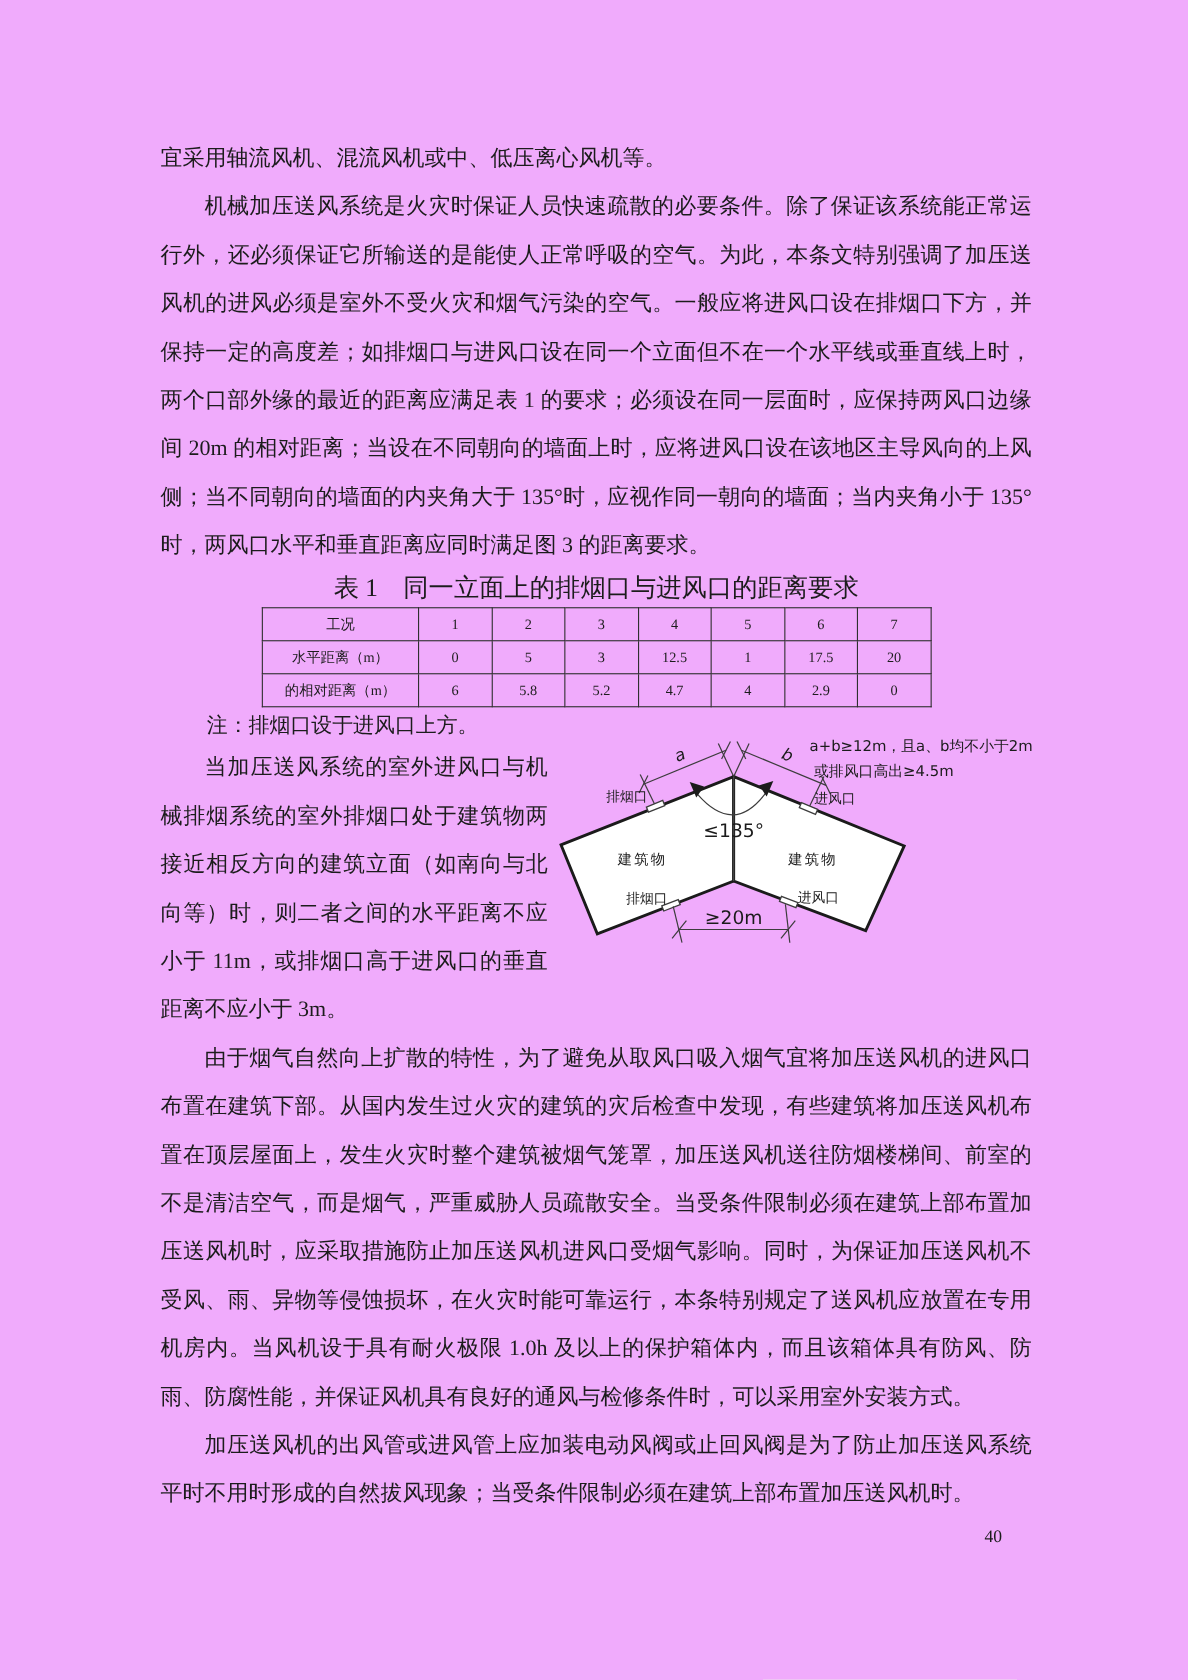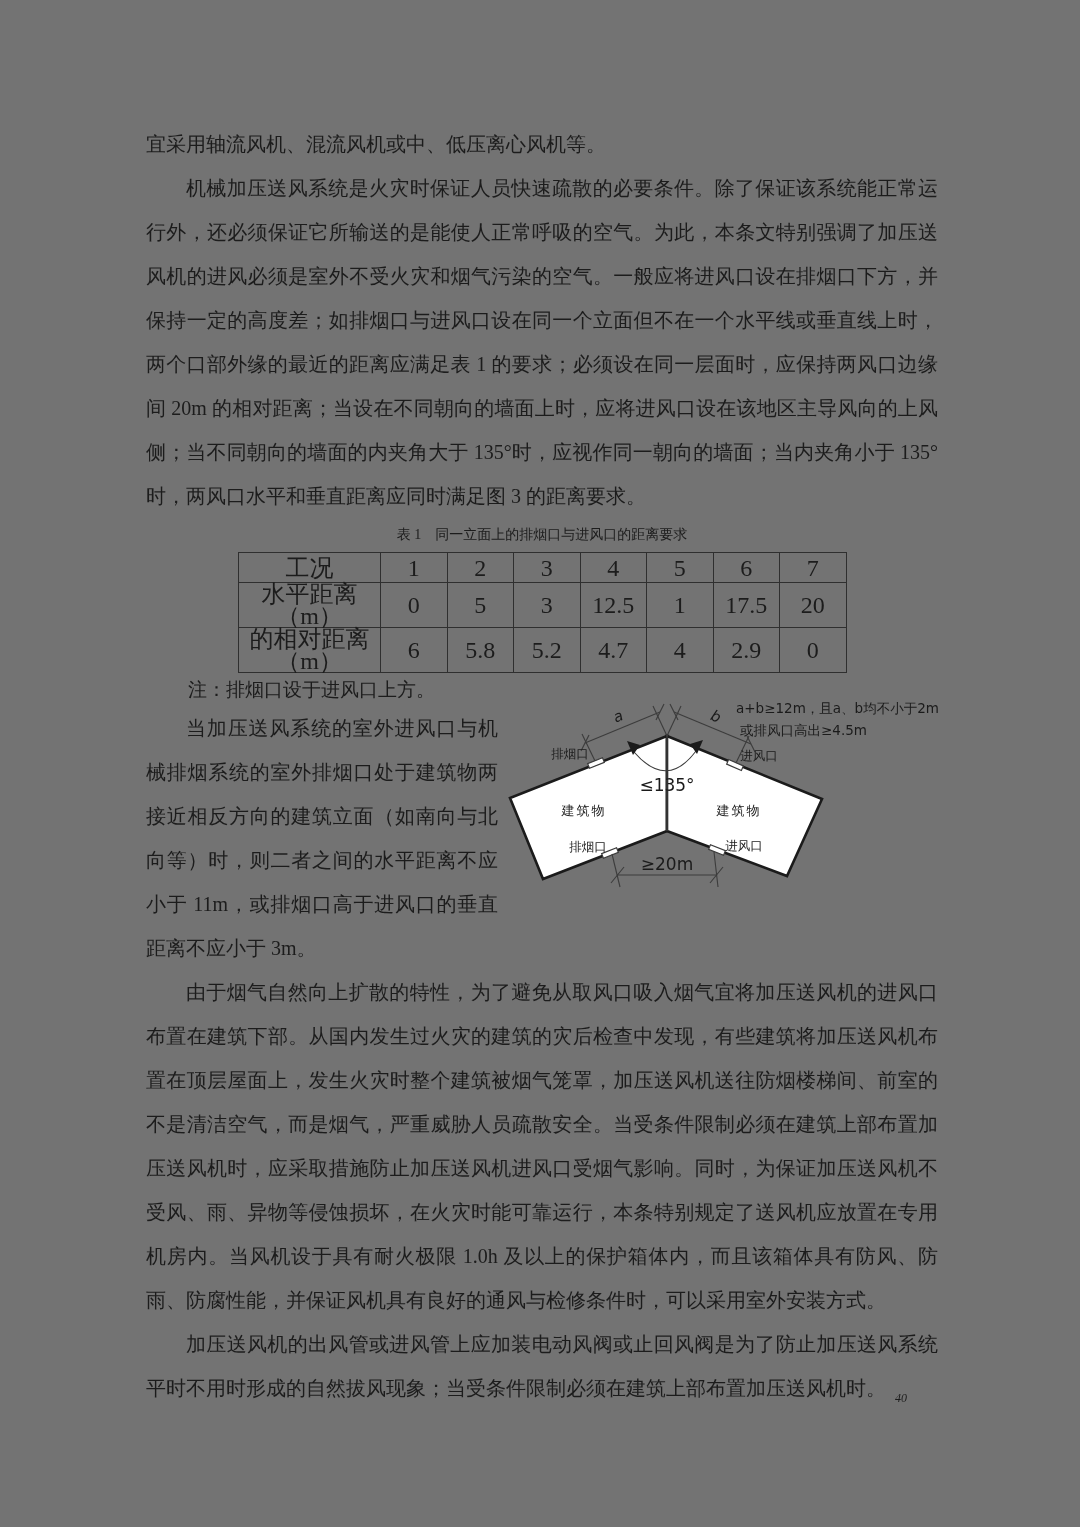--- a/index.html
+++ b/index.html
@@ -1,43 +1,43 @@
 <!DOCTYPE html>
 <html><head>
 <meta charset="utf-8">
 <style>
   html,body{margin:0;padding:0;background:#e9e9e9;}
   .page{
     position:relative;
     width:1080px;height:1527px;
-    background:#737373;
+    background:#f0abfc;
     margin:0 auto;
     font-family:"Liberation Serif","DejaVu Serif",serif;
     color:#1c1c1c;
     overflow:hidden;
   }
   .content{
     position:absolute;
     left:146px;top:122px;width:792px;
     font-size:20px;line-height:44px;
     text-align:justify;
   }
   p{margin:0;padding:0;}
   .ind{text-indent:2em;}
 
   
   .t1-caption{
     width:608px;margin:0 0 0 92px;
-    font-size:14px;line-height:34px;
+    font-size:23px;line-height:34px;
     text-align:center;text-indent:0;
   }
   .t1-wrap{margin-left:92px;}
   table.t1{
     border-collapse:collapse;table-layout:fixed;width:608px;
-    font-size:24px;line-height:22px;
+    font-size:13px;line-height:22px;
   }
   table.t1 td{
     border:1.6px solid #2f2f2f;
     height:29px;text-align:center;vertical-align:middle;
     padding:0;
   }
   col.c0{width:142px;}
   col.cn{width:66.5px;}
   .t1-note{
     margin-left:42px;
@@ -60,21 +60,21 @@
     font-family:"DejaVu Sans","Liberation Sans",sans-serif;
     fill:#1b1b1b;
   }
   .bld{stroke:#1b1b1b;stroke-width:2.6;fill:#ffffff;stroke-linejoin:miter;}
   .thin{stroke:#4a4a4a;stroke-width:1;fill:none;}
   .dim{stroke:#3c3c3c;stroke-width:1.1;fill:none;}
   .vent{fill:#ffffff;stroke:#3c3c3c;stroke-width:1.2;}
 
   .pagenum{
     position:absolute;left:895px;top:1386px;
-    font-size:12px;line-height:24px;font-style:italic;
+    font-size:16px;line-height:24px;
   }
 </style>
 </head>
 <body>
 
 <div class="page">
   <div class="content">
 
     <p>宜采用轴流风机、混流风机或中、低压离心风机等。</p>
     <p class="ind">机械加压送风系统是火灾时保证人员快速疏散的必要条件。除了保证该系统能正常运行外，还必须保证它所输送的是能使人正常呼吸的空气。为此，本条文特别强调了加压送风机的进风必须是室外不受火灾和烟气污染的空气。一般应将进风口设在排烟口下方，并保持一定的高度差；如排烟口与进风口设在同一个立面但不在一个水平线或垂直线上时，两个口部外缘的最近的距离应满足表 1 的要求；必须设在同一层面时，应保持两风口边缘间 20m 的相对距离；当设在不同朝向的墙面上时，应将进风口设在该地区主导风向的上风侧；当不同朝向的墙面的内夹角大于 135°时，应视作同一朝向的墙面；当内夹角小于 135°时，两风口水平和垂直距离应同时满足图 3 的距离要求。</p>

